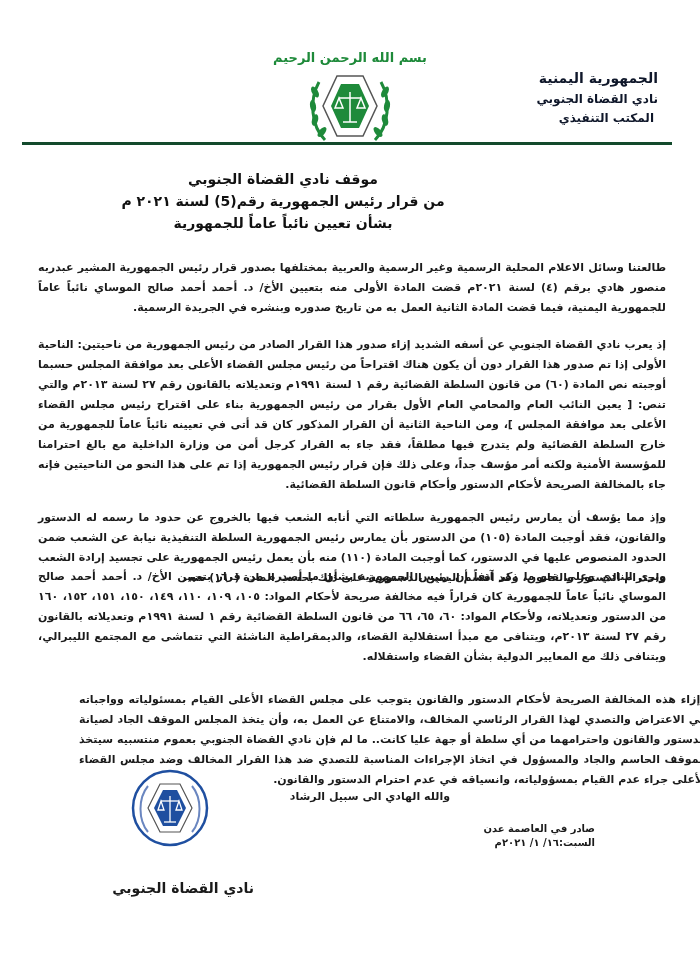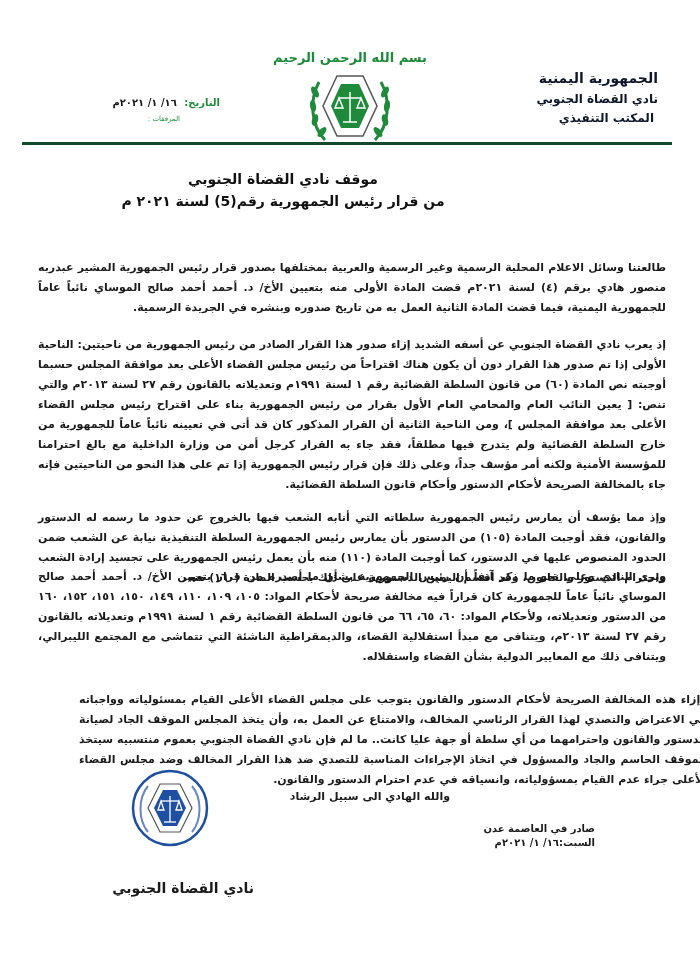--- a/index.html
+++ b/index.html
@@ -63,27 +63,20 @@
 <div class="page">
 
   <div class="basmala">بسم الله الرحمن الرحيم</div>
 
   <div class="header-right">
     <div class="l1">الجمهورية اليمنية</div>
     <div class="l2">نادي القضاة الجنوبي</div>
     <div class="l3">المكتب التنفيذي</div>
   </div>
 
-  <div class="header-left">
-    <div class="date-row">
-      <span class="date-label">التاريخ:</span>
-      <span>١٦/ ١/ ٢٠٢١م</span>
-    </div>
-    <div class="att-row">المرفقات :</div>
-  </div>
 
   <svg class="top-logo" viewBox="0 0 90 92">
     <g fill="none" stroke="#1e8a3a" stroke-width="3">
       <path d="M20 78 C6 64 4 38 14 20"></path>
       <path d="M70 78 C84 64 86 38 76 20"></path>
     </g>
     <g fill="#1e8a3a">
       <ellipse cx="10" cy="30" rx="3" ry="6" transform="rotate(-30 10 30)"></ellipse>
       <ellipse cx="8" cy="44" rx="3" ry="6" transform="rotate(-10 8 44)"></ellipse>
       <ellipse cx="10" cy="58" rx="3" ry="6" transform="rotate(15 10 58)"></ellipse>
@@ -102,20 +95,21 @@
       <path d="M52 46 L56 36 L60 46 Z"></path>
       <line x1="38" y1="60" x2="52" y2="60"></line>
     </g>
   </svg>
 
   <div class="rule"></div>
 
   <div class="title-block">
     <div>موقف نادي القضاة الجنوبي</div>
     <div>من قرار رئيس الجمهورية رقم(5) لسنة ٢٠٢١ م</div>
+    <div>بشأن تعيين نائباً عاماً للجمهورية</div>
   </div>
 
   <div class="body-text p1">طالعتنا وسائل الاعلام المحلية الرسمية وغير الرسمية والعربية بمختلفها بصدور قرار رئيس الجمهورية المشير عبدربه منصور هادي برقم (٤) لسنة ٢٠٢١م قضت المادة الأولى منه بتعيين الأخ/ د. أحمد أحمد صالح الموساي نائباً عاماً للجمهورية اليمنية، فيما قضت المادة الثانية العمل به من تاريخ صدوره وبنشره في الجريدة الرسمية.</div>
   <div class="body-text p2">إذ يعرب نادي القضاة الجنوبي عن أسفه الشديد إزاء صدور هذا القرار الصادر من رئيس الجمهورية من ناحيتين: الناحية الأولى إذا تم صدور هذا القرار دون أن يكون هناك اقتراحاً من رئيس مجلس القضاء الأعلى بعد موافقة المجلس حسبما أوجبته نص المادة (٦٠) من قانون السلطة القضائية رقم ١ لسنة ١٩٩١م وتعديلاته بالقانون رقم ٢٧ لسنة ٢٠١٣م والتي تنص: [ يعين النائب العام والمحامي العام الأول بقرار من رئيس الجمهورية بناء على اقتراح رئيس مجلس القضاء الأعلى بعد موافقة المجلس ]، ومن الناحية الثانية أن القرار المذكور كان قد أتى في تعيينه نائباً عاماً للجمهورية من خارج السلطة القضائية ولم يتدرج فيها مطلقاً، فقد جاء به القرار كرجل أمن من وزارة الداخلية مع بالغ احترامنا للمؤسسة الأمنية ولكنه أمر مؤسف جداً، وعلى ذلك فإن قرار رئيس الجمهورية إذا تم على هذا النحو من الناحيتين فإنه جاء بالمخالفة الصريحة لأحكام الدستور وأحكام قانون السلطة القضائية.</div>
   <div class="body-text p3">وإذ مما يؤسف أن يمارس رئيس الجمهورية سلطاته التي أنابه الشعب فيها بالخروج عن حدود ما رسمه له الدستور والقانون، فقد أوجبت المادة (١٠٥) من الدستور بأن يمارس رئيس الجمهورية السلطة التنفيذية نيابة عن الشعب ضمن الحدود المنصوص عليها في الدستور، كما أوجبت المادة (١١٠) منه بأن يعمل رئيس الجمهورية على تجسيد إرادة الشعب واحترام الدستور والقانون، وقد أقسم اليمين الدستورية على ذلك بحسب المادة (١٦٠) منه.</div>
   <div class="body-text p4">ويرى النادي وعلى نحو ما ذكر آنفاً أن رئيس الجمهورية بشأن ما أصدره من قرار بتعيين الأخ/ د. أحمد أحمد صالح الموساي نائباً عاماً للجمهورية كان قراراً فيه مخالفة صريحة لأحكام المواد: ١٠٥، ١٠٩، ١١٠، ١٤٩، ١٥٠، ١٥١، ١٥٢، ١٦٠ من الدستور وتعديلاته، ولأحكام المواد: ٦٠، ٦٥، ٦٦ من قانون السلطة القضائية رقم ١ لسنة ١٩٩١م وتعديلاته بالقانون رقم ٢٧ لسنة ٢٠١٣م، ويتنافى مع مبدأ استقلالية القضاء، والديمقراطية الناشئة التي تتماشى مع المجتمع الليبرالي، ويتنافى ذلك مع المعايير الدولية بشأن القضاء واستقلاله.</div>
   <div class="body-text p5">وإزاء هذه المخالفة الصريحة لأحكام الدستور والقانون يتوجب على مجلس القضاء الأعلى القيام بمسئولياته وواجباته في الاعتراض والتصدي لهذا القرار الرئاسي المخالف، والامتناع عن العمل به، وأن يتخذ المجلس الموقف الجاد لصيانة الدستور والقانون واحترامهما من أي سلطة أو جهة عليا كانت.. ما لم فإن نادي القضاة الجنوبي بعموم منتسبيه سيتخذ الموقف الحاسم والجاد والمسؤول في اتخاذ الإجراءات المناسبة للتصدي ضد هذا القرار المخالف وضد مجلس القضاء الأعلى جراء عدم القيام بمسؤولياته، وانسياقه في عدم احترام الدستور والقانون.</div>
 
   <svg class="bottom-logo" viewBox="0 0 80 80">
     <circle cx="40" cy="40" r="37" fill="#fff" stroke="#1f4fa0" stroke-width="2.5"></circle>

